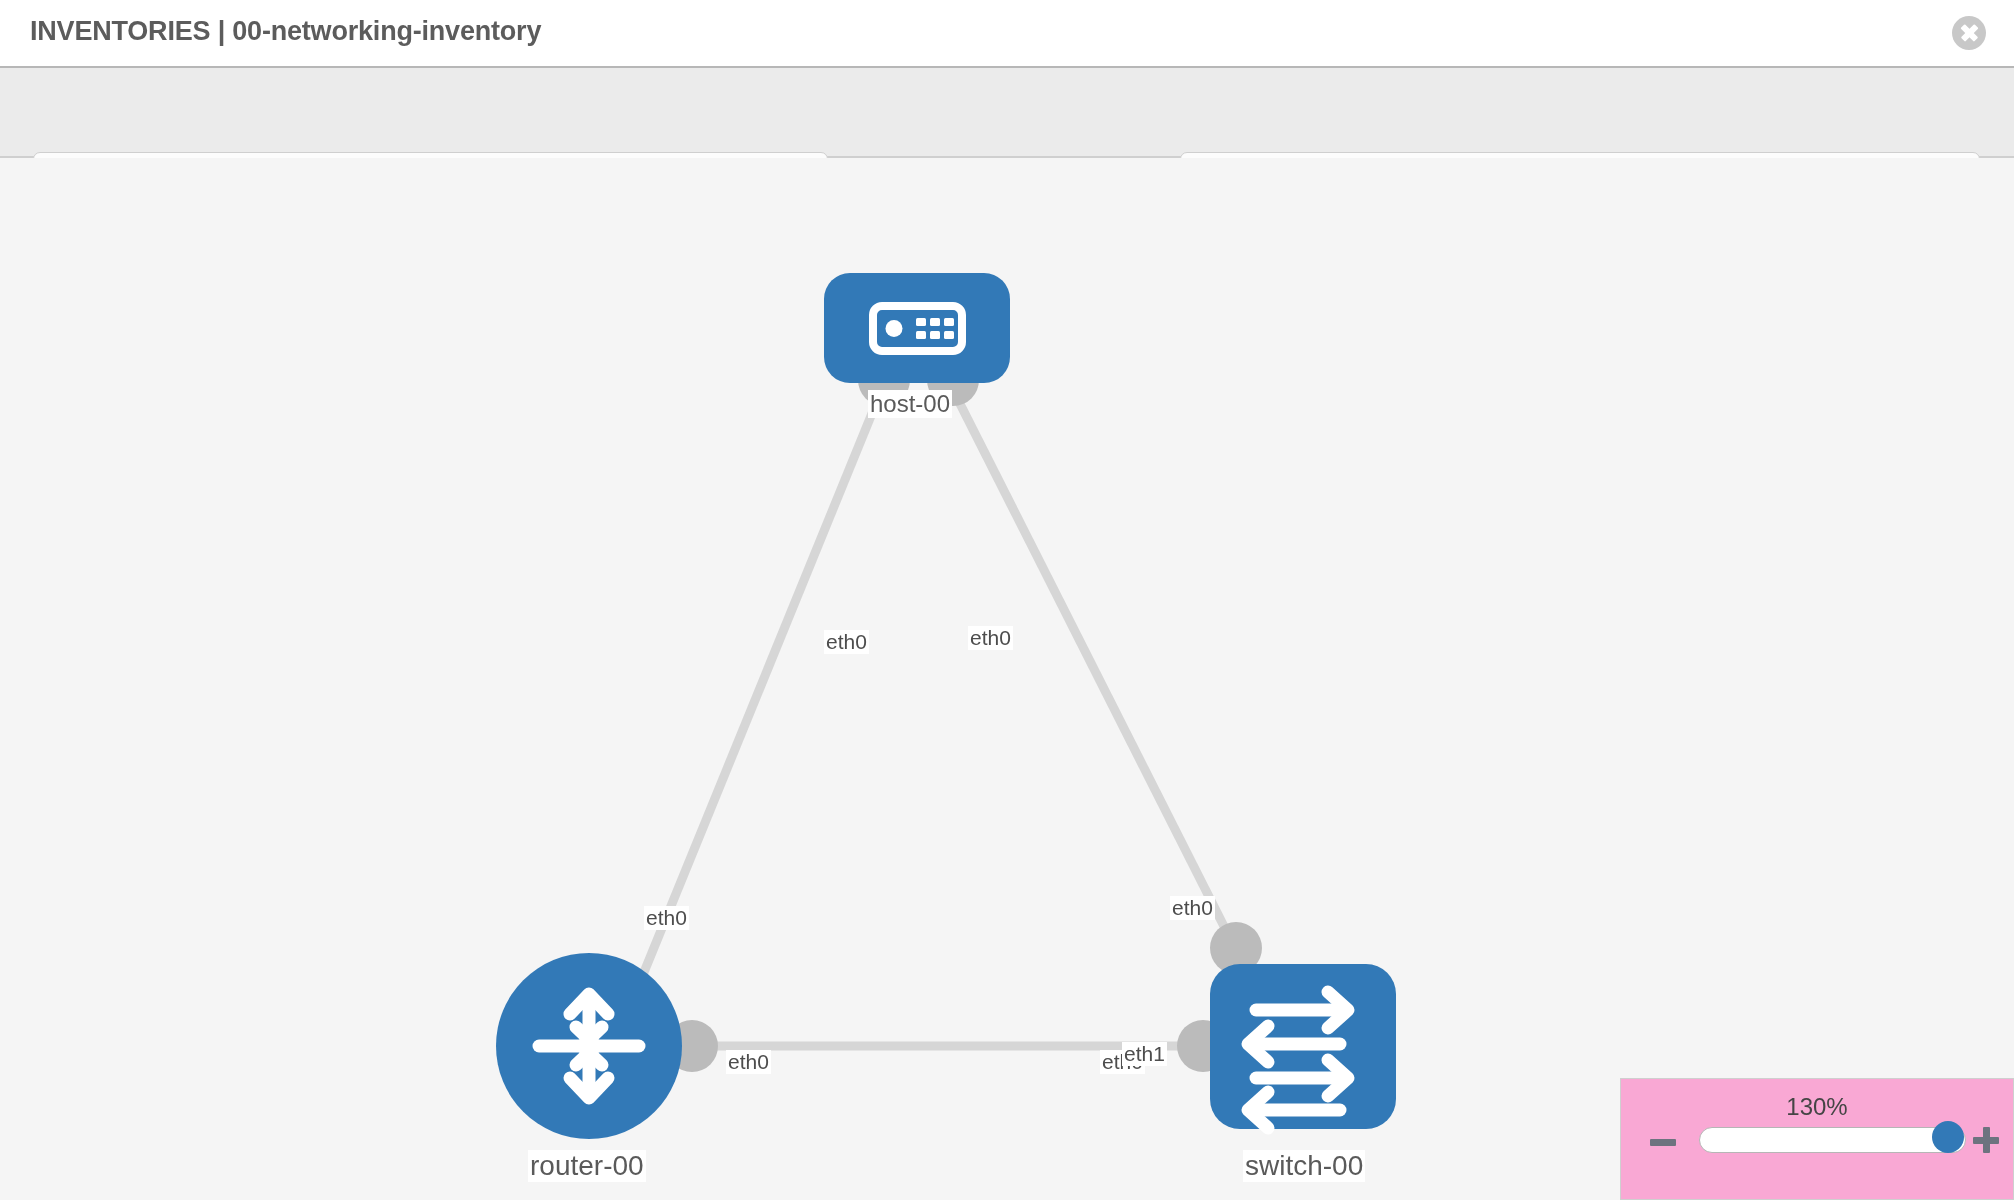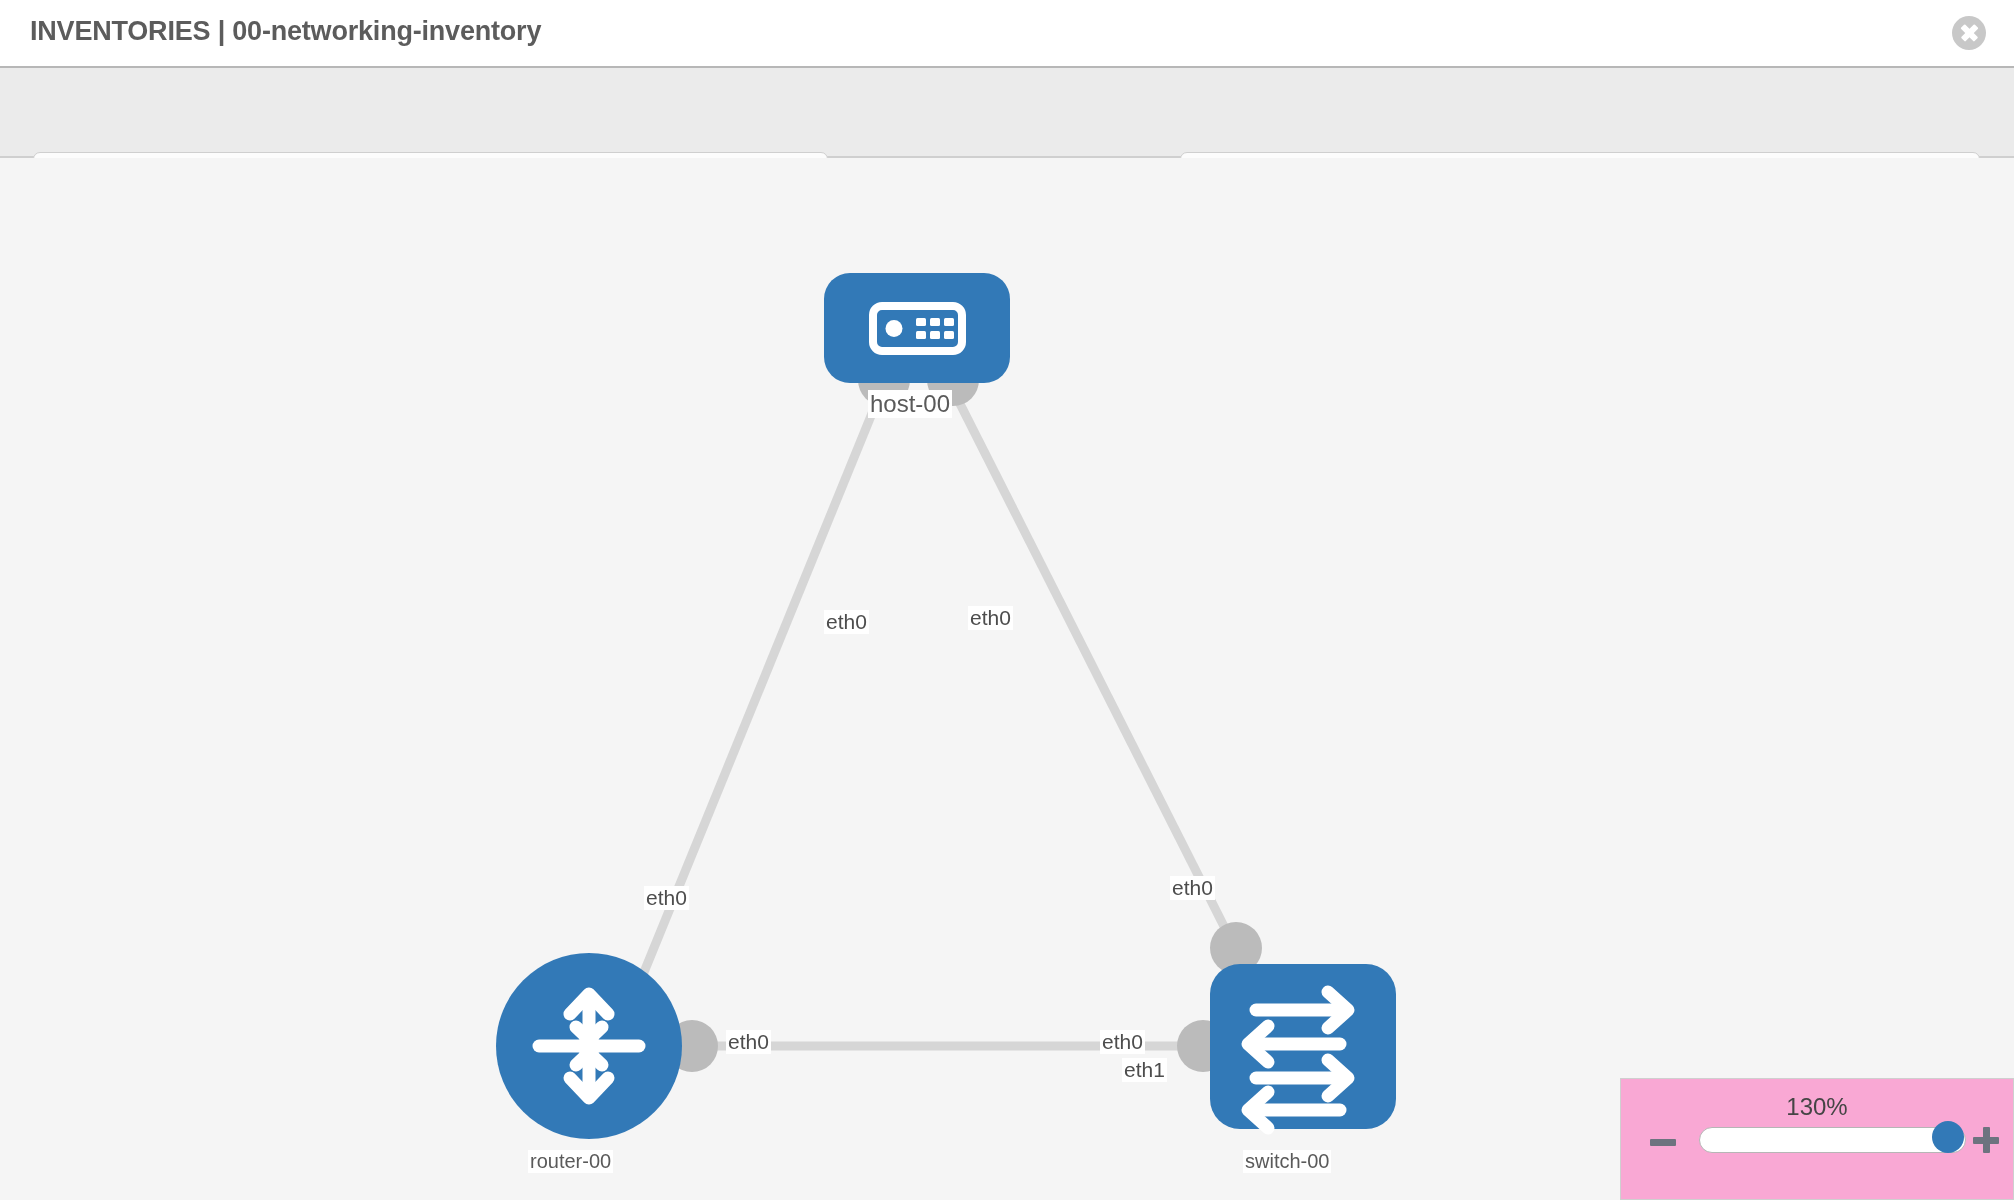--- a/index.html
+++ b/index.html
@@ -137,33 +137,34 @@
   #topology-svg {
     position: absolute;
     left: 0; top: 0;
     width: 2014px;
     height: 1042px;
   }
 
   
   .node-label {
     position: absolute;
-    font-size: 20px;
+    font-size: 28px;
     color: #5a5a5a;
     background: #ffffff;
     white-space: nowrap;
     padding: 0 2px;
   }
   .edge-label {
     position: absolute;
     font-size: 21px;
     color: #4d4d4d;
     background: #ffffff;
     white-space: nowrap;
     padding: 0 2px;
+    margin-top: 20px;
   }
 
   
   #zoom-panel {
     position: absolute;
     left: 1620px;
     top: 1078px;
     width: 394px;
     height: 122px;
     background: #f9a8d4;
@@ -333,21 +334,21 @@
     <div class="edge-label" style="left:968px; top:448px;">eth0</div>
 
     <div class="edge-label" style="left:644px; top:728px;">eth0</div>
 
     <div class="edge-label" style="left:1170px; top:718px;">eth0</div>
 
     <div class="edge-label" style="left:726px; top:872px;">eth0</div>
 
     <div class="edge-label" style="left:1100px; top:872px;">eth0</div>
 
-    <div class="edge-label" style="left:1122px; top:900px;">eth1</div>
+    <div class="edge-label" style="left:1122px; top:864px;">eth1</div>
 
     <div id="zoom-panel" style="left:1620px; top:920px;">
       <div id="zoom-level">130%</div>
       <div id="zoom-minus"></div>
       <div id="zoom-slider-track">
         <div id="zoom-slider-thumb" style="left:232px; top:-4px;"></div>
       </div>
       <div style="position:absolute; left:352px; top:48px; width:26px; height:26px; cursor:pointer;">
         <div style="position:absolute; left:0; top:10px; width:26px; height:7px; background:#6d737f; border-radius:1px;"></div>
         <div style="position:absolute; left:10px; top:0; width:7px; height:26px; background:#6d737f; border-radius:1px;"></div>

